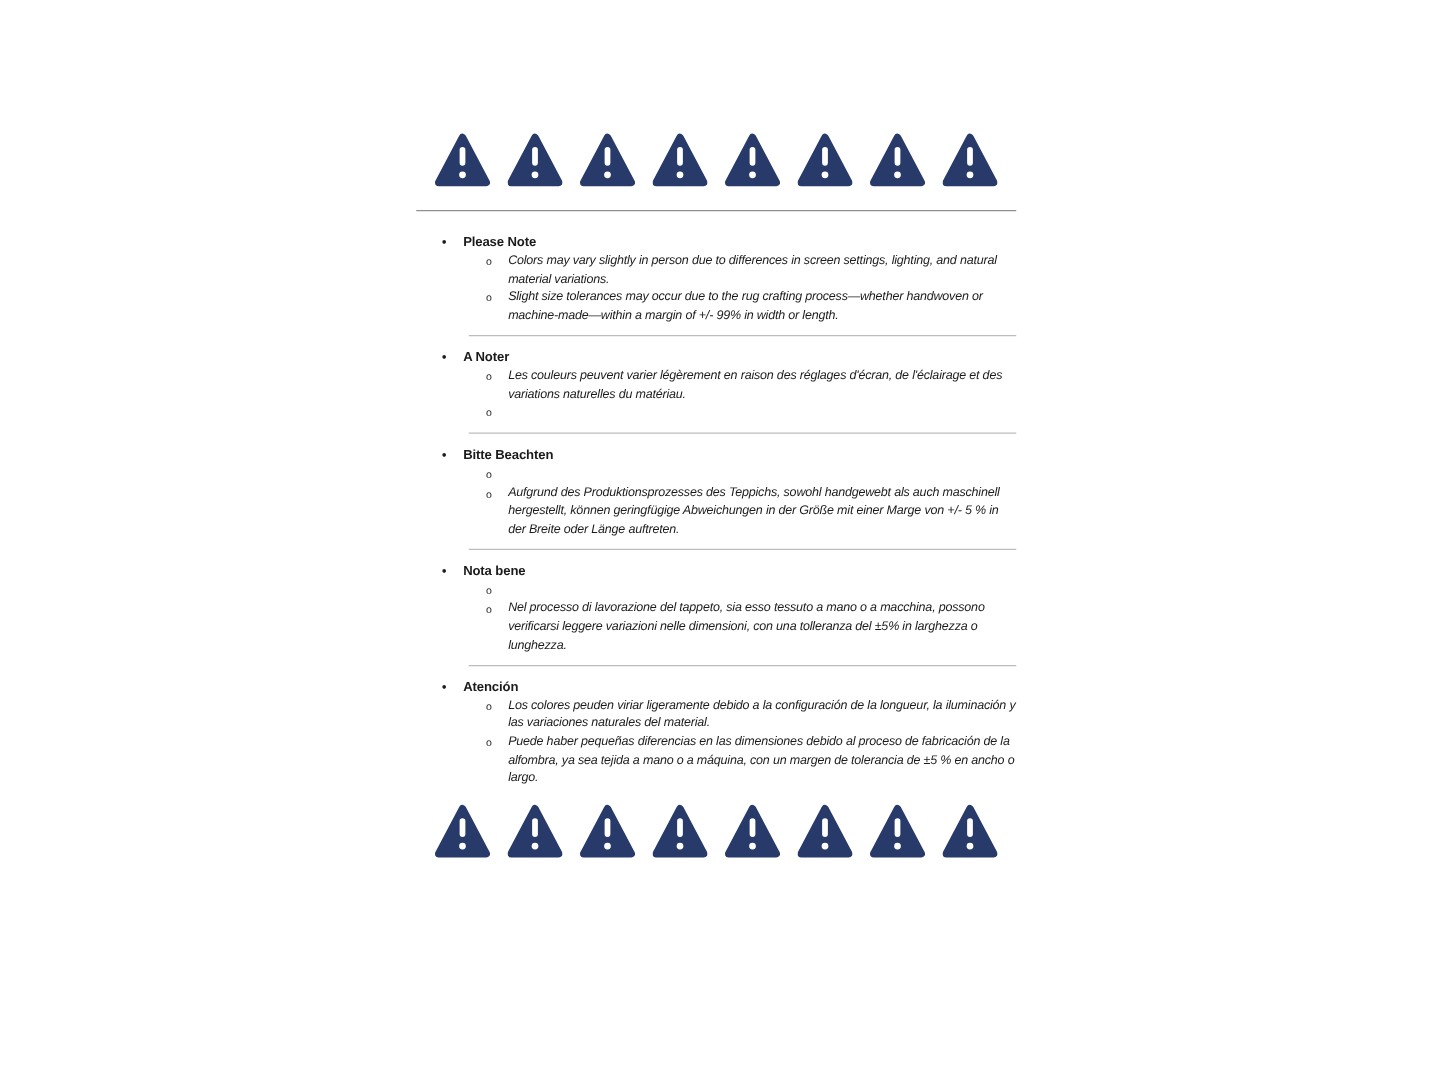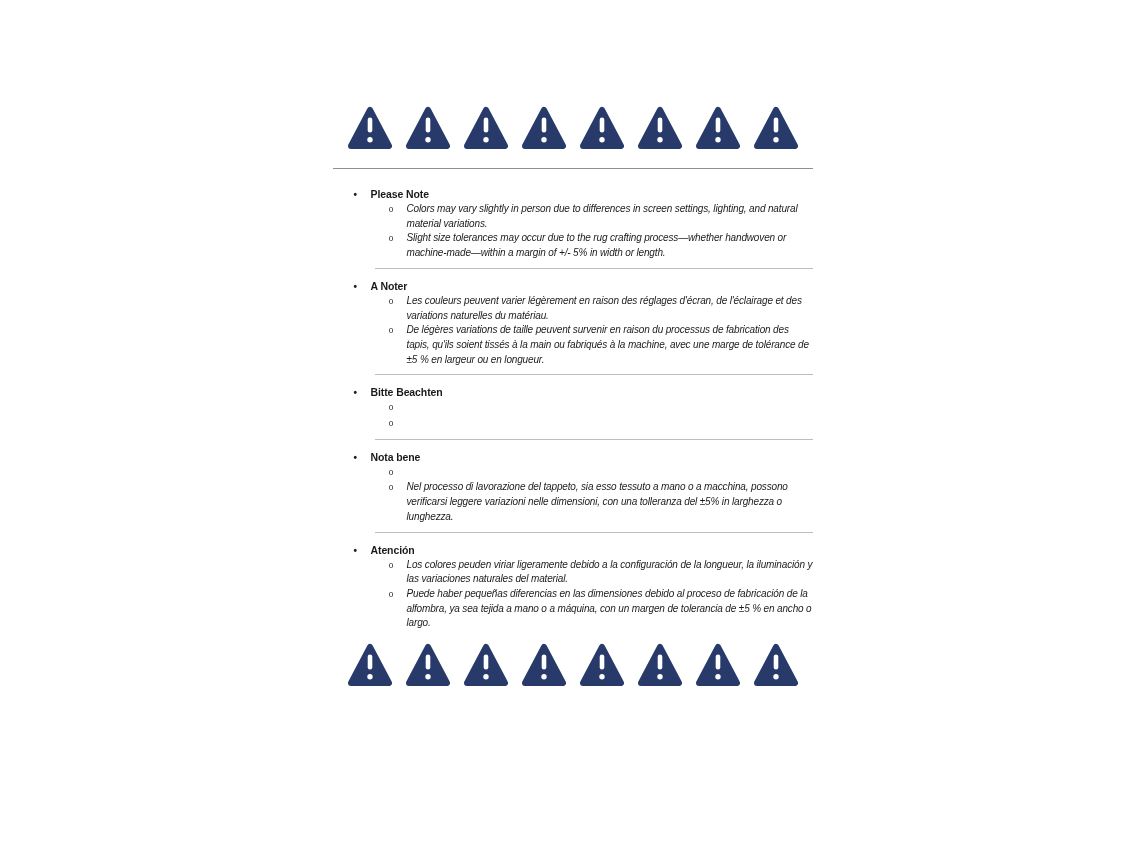--- a/index.html
+++ b/index.html
@@ -143,57 +143,57 @@
       <h2 class="heading">Please Note</h2>
     </div>
     <div class="items">
   <div class="item-row">
     <span class="b2">o</span>
     <p class="item-text">Colors may vary slightly in person due to differences in screen settings, lighting, and natural material variations.</p>
   </div>
 
   <div class="item-row">
     <span class="b2">o</span>
-    <p class="item-text">Slight size tolerances may occur due to the rug crafting process—whether handwoven or machine-made—within a margin of +/- 5% in width or length.</p>
+    <p class="item-text">Slight size tolerances may occur due to the rug crafting process—whether handwoven or machine-made—within a margin of +/- 99% in width or length.</p>
   </div>
 </div>
     <hr class="section-divider">
   </section>
 
   <section class="note-section">
     <div class="h-row">
       <span class="b1">•</span>
       <h2 class="heading">A Noter</h2>
     </div>
     <div class="items">
   <div class="item-row">
     <span class="b2">o</span>
     <p class="item-text">Les couleurs peuvent varier légèrement en raison des réglages d'écran, de l'éclairage et des variations naturelles du matériau.</p>
   </div>
 
   <div class="item-row">
     <span class="b2">o</span>
-    <p class="item-text">De légères variations de taille peuvent survenir en raison du processus de fabrication des tapis, qu'ils soient tissés à la main ou fabriqués à la machine, avec une marge de tolérance de ±5 % en largeur ou en longueur.</p>
   </div>
 </div>
     <hr class="section-divider">
   </section>
 
   <section class="note-section">
     <div class="h-row">
       <span class="b1">•</span>
       <h2 class="heading">Bitte Beachten</h2>
     </div>
     <div class="items">
   <div class="item-row">
     <span class="b2">o</span>
   </div>
 
   <div class="item-row">
     <span class="b2">o</span>
+    <p class="item-text">Aufgrund des Produktionsprozesses des Teppichs, sowohl handgewebt als auch maschinell hergestellt, können geringfügige Abweichungen in der Größe mit einer Marge von +/- 5 % in der Breite oder Länge auftreten.</p>
   </div>
 </div>
     <hr class="section-divider">
   </section>
 
   <section class="note-section">
     <div class="h-row">
       <span class="b1">•</span>
       <h2 class="heading">Nota bene</h2>
     </div>

